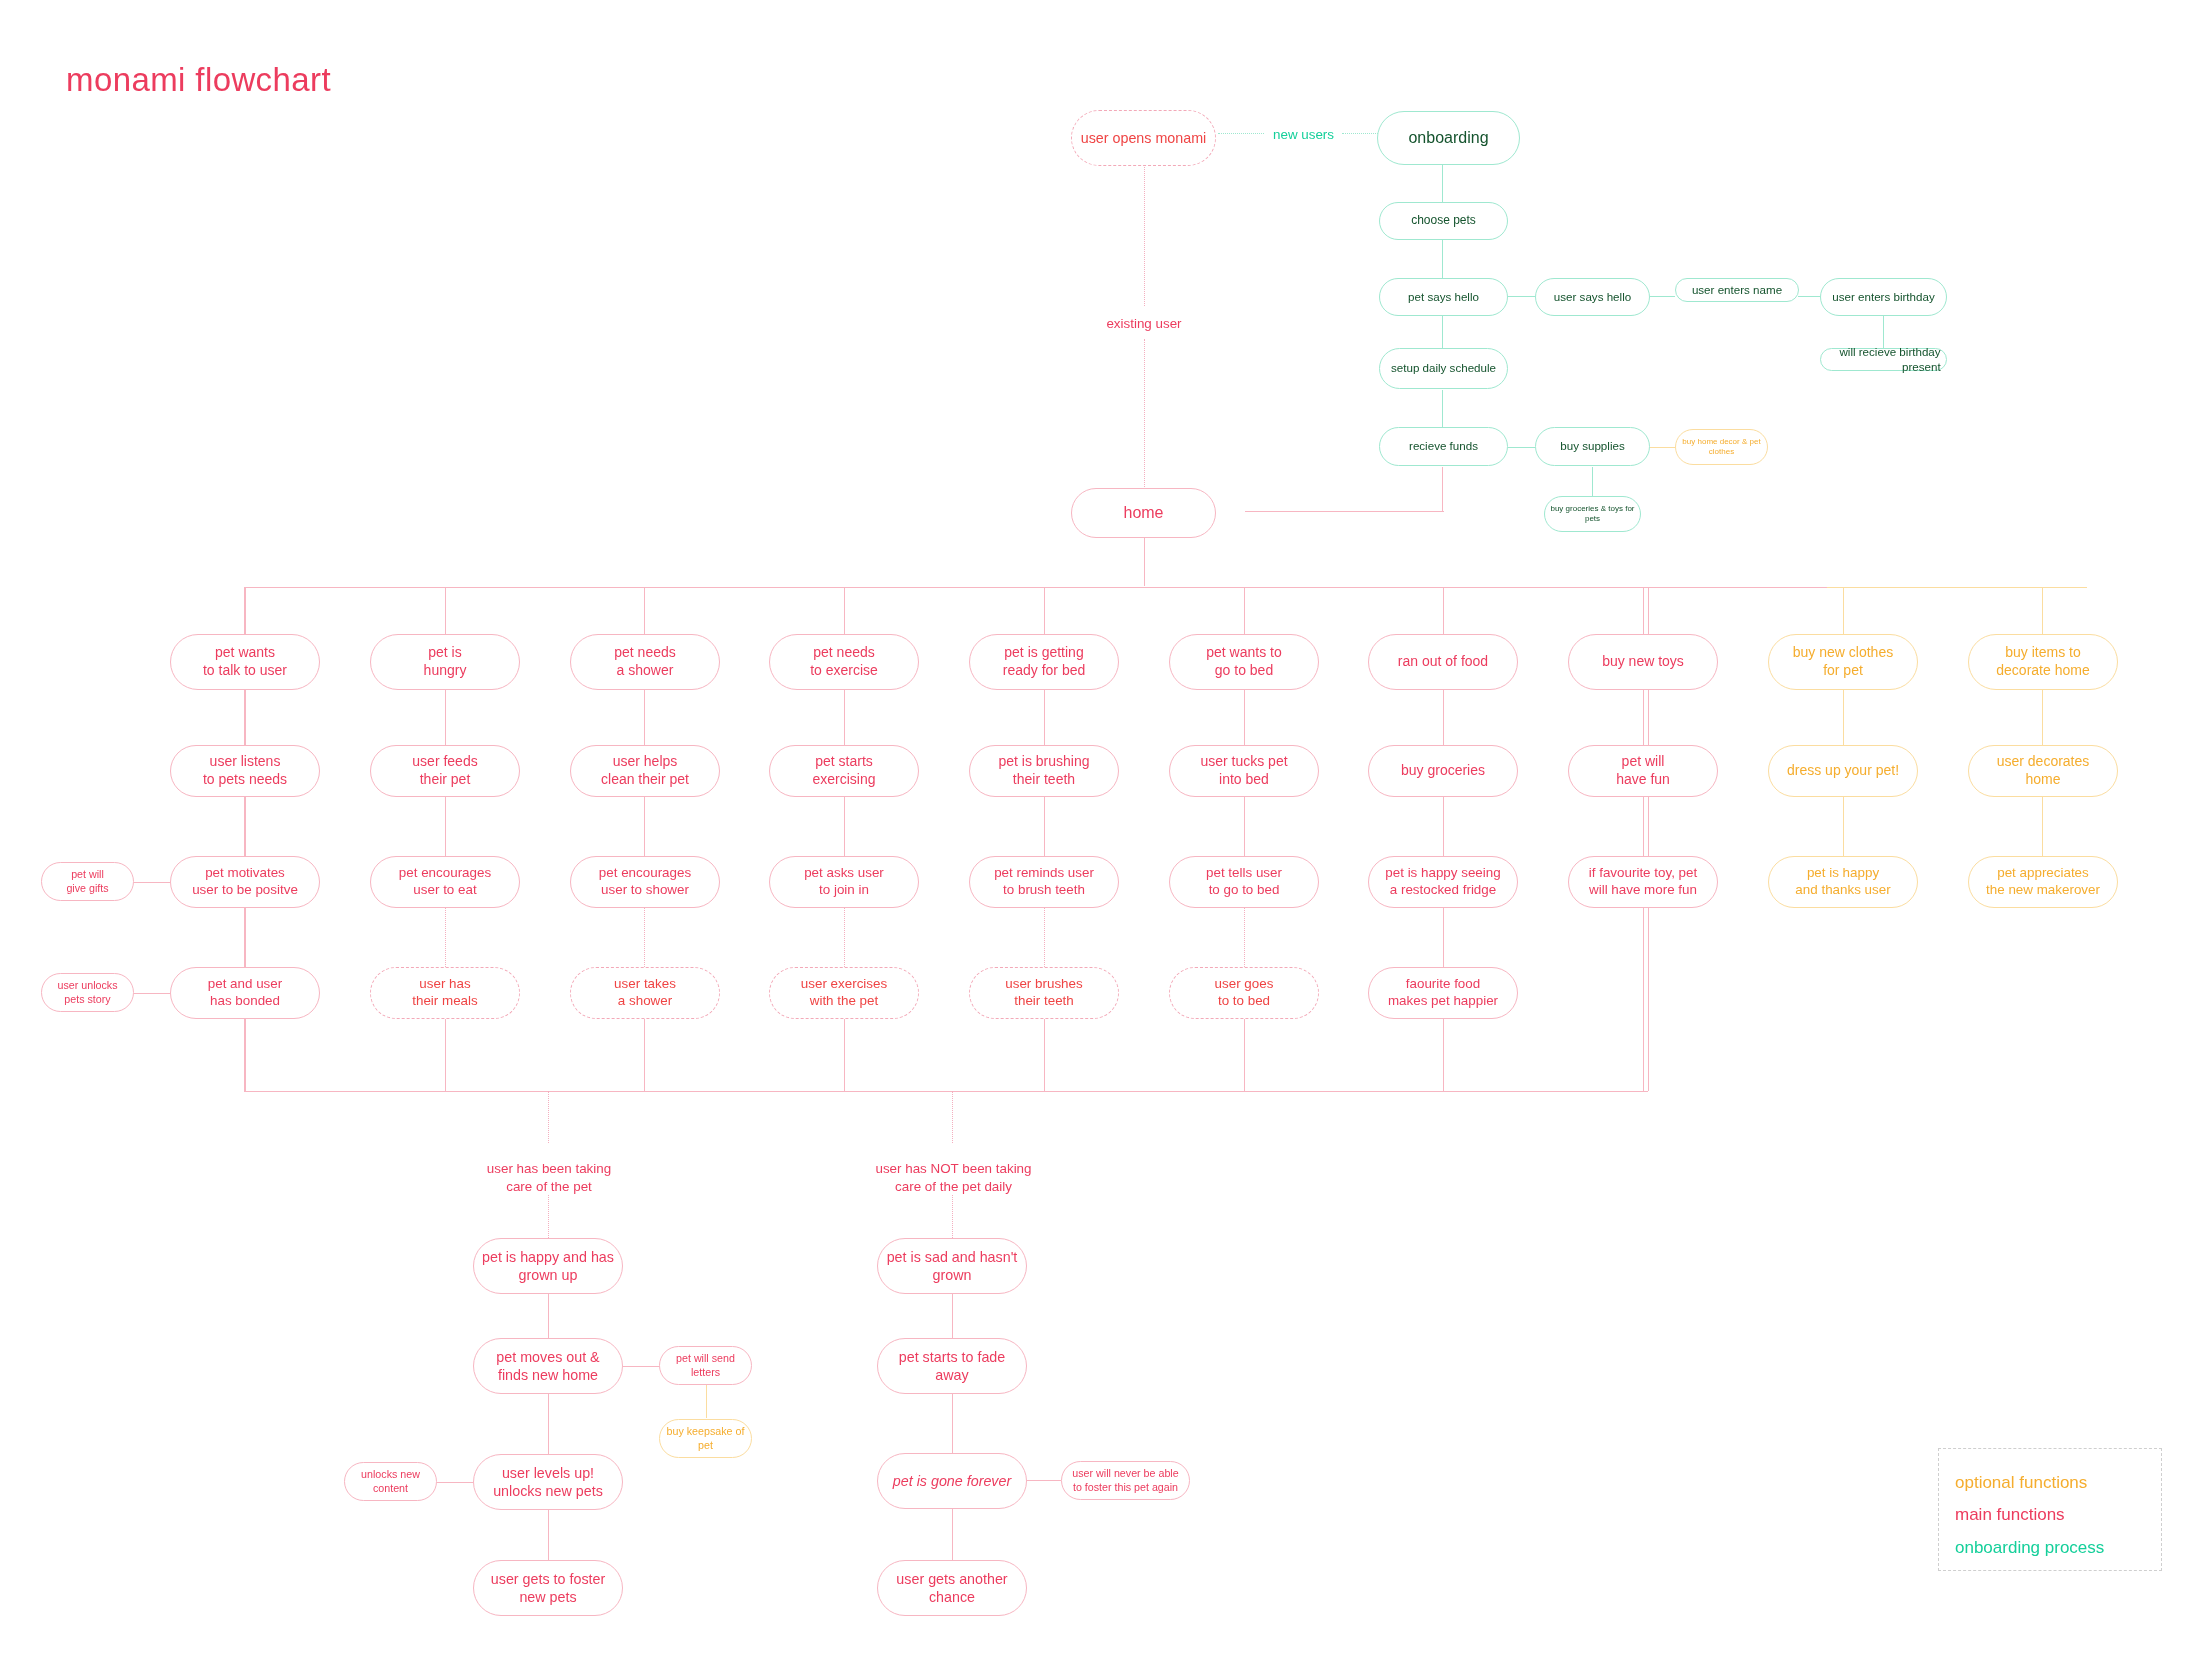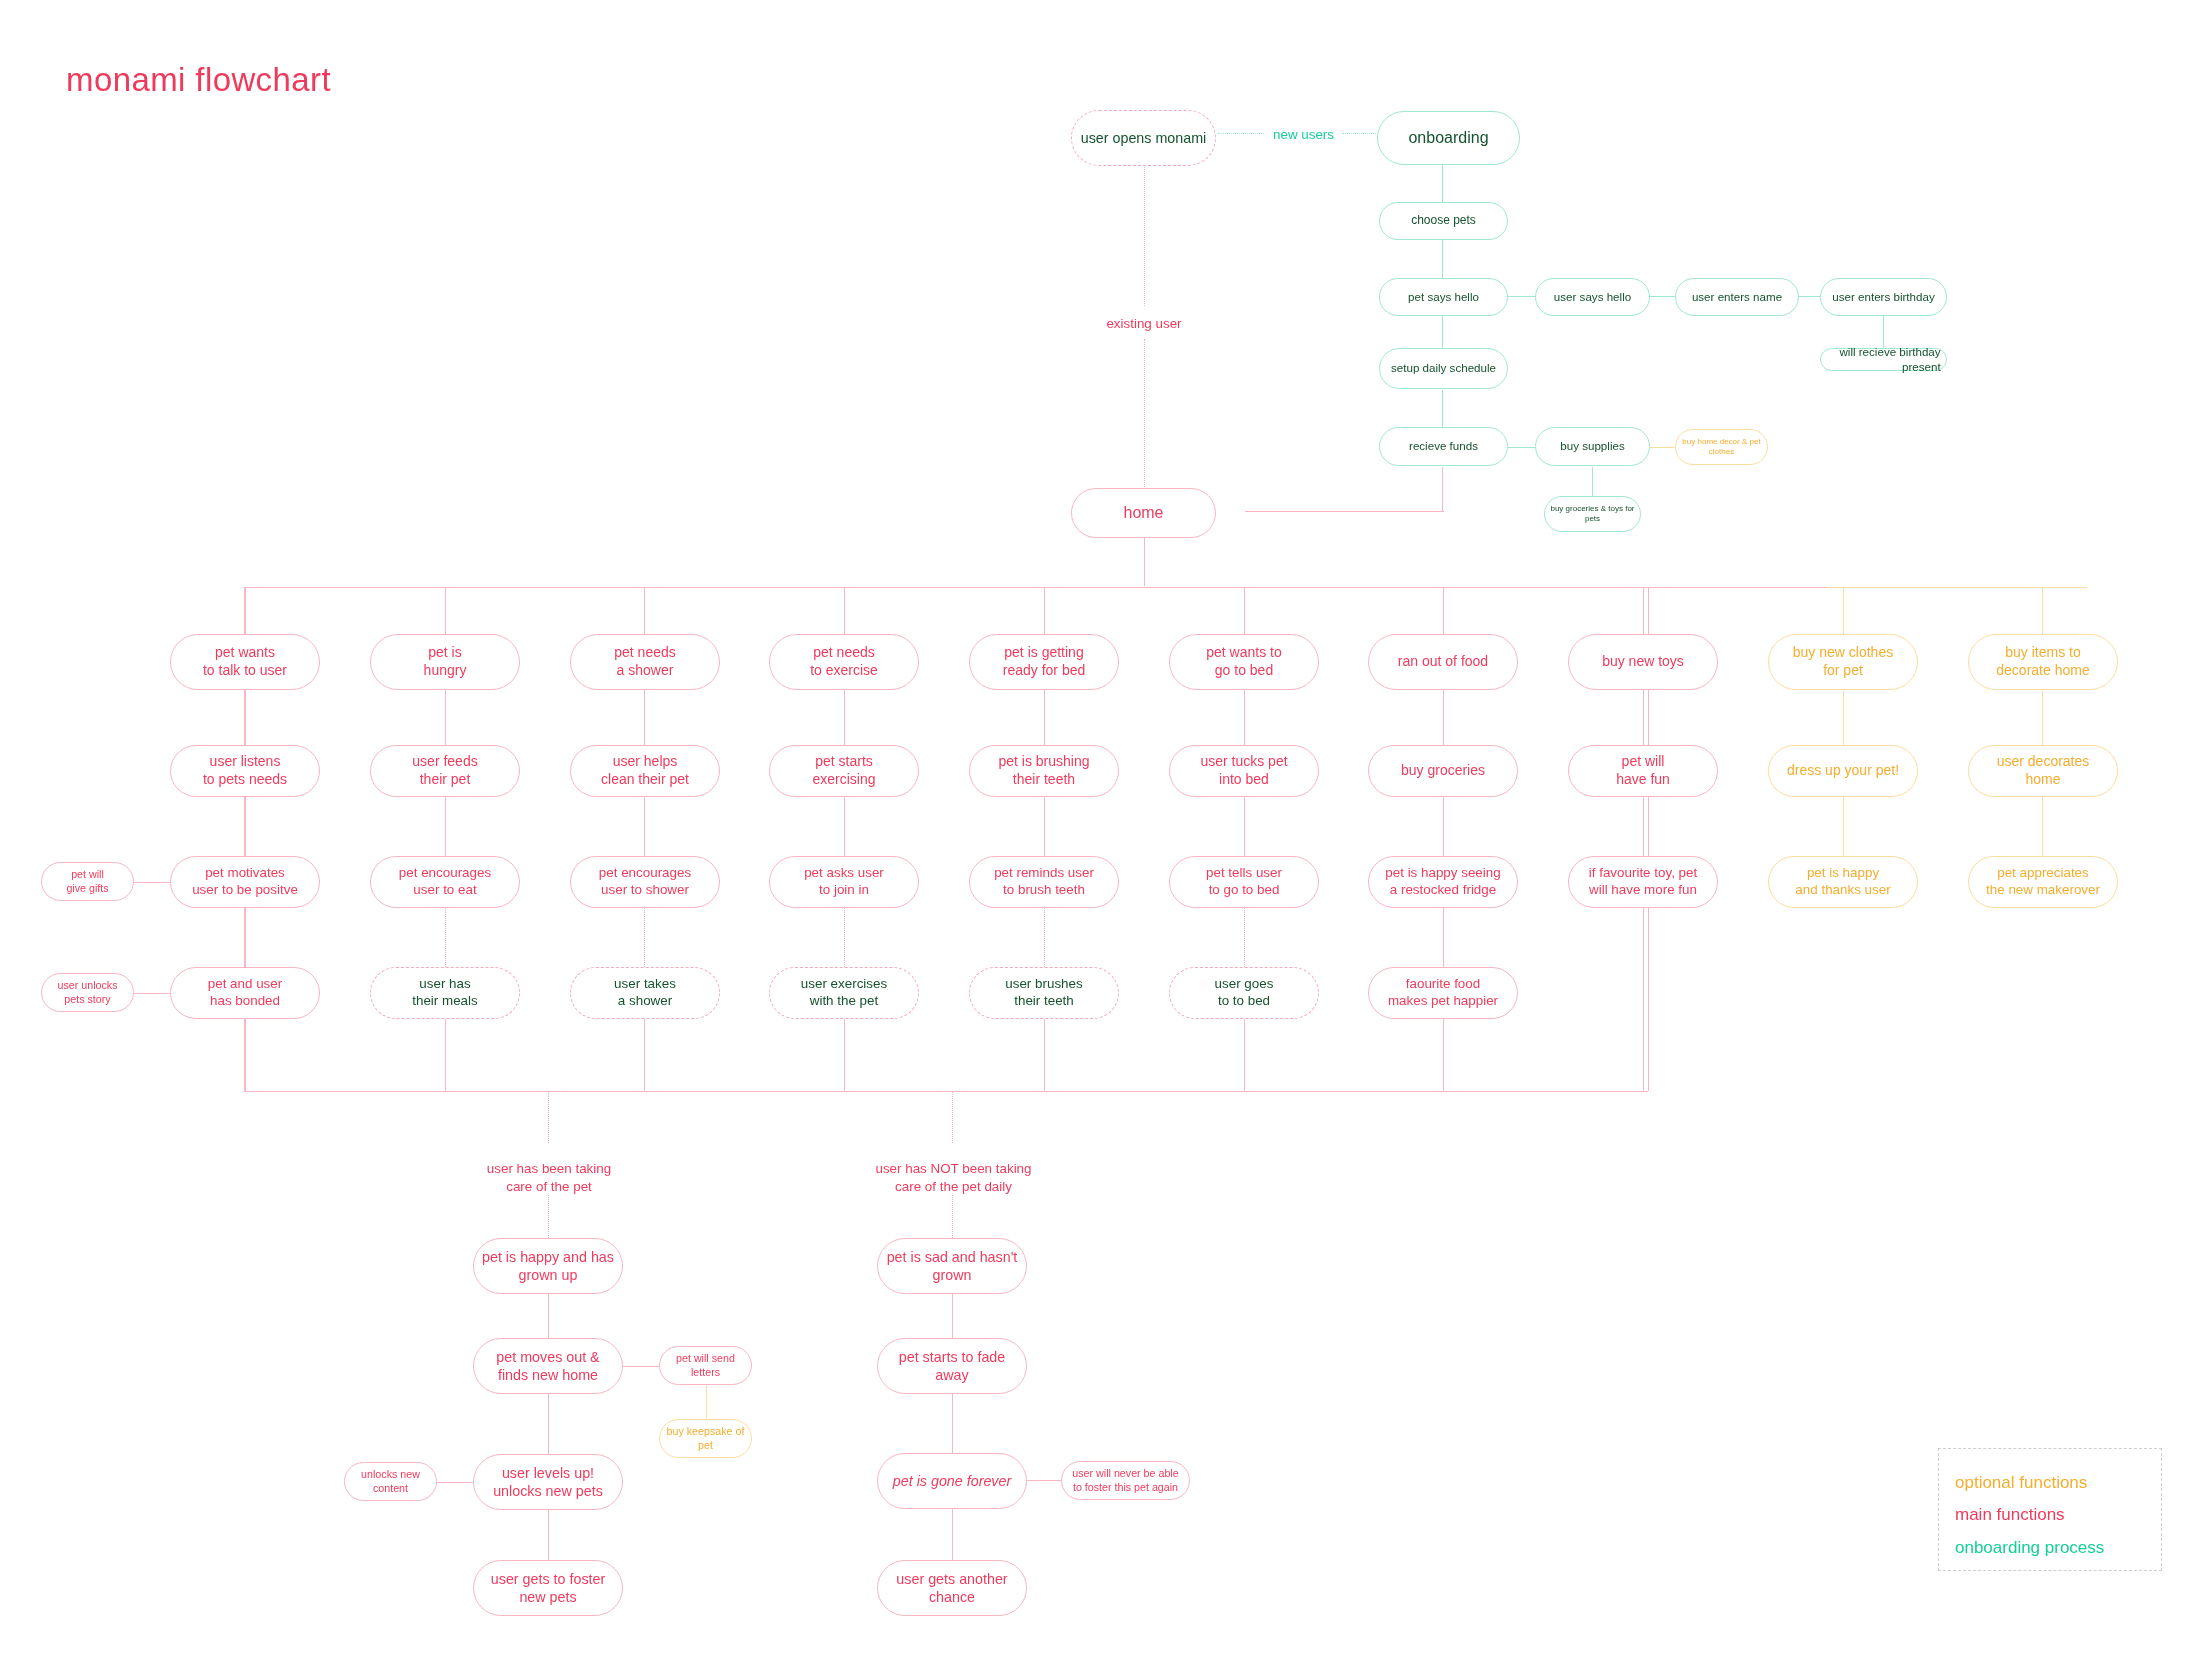--- a/index.html
+++ b/index.html
@@ -42,21 +42,21 @@
     border-radius: 895px;
     background: #ffffff;
     line-height: 1.26;
     z-index: 4;
     padding: 0 5.4px;
   }
   .node span { display: block; width: 100%; }
 
   
   .pink        { border: 1.4px solid #f7b6c2; color: #ec3c5e; }
-  .pink-dash   { border: 1.4px dashed #f3a9b8; color: #14532d; }
+  .pink-dash   { border: 1.4px dashed #f3a9b8; color: #ef4444; }
   .green       { border: 1.4px solid #9fe8d0; color: #14532d; }
   .orange      { border: 1.4px solid #fbdda0; color: #f5ad2e; }
 
   
   .edge {
     position: absolute;
     z-index: 1;
   }
   .h { height: 0; border-top-width: 1.3px; border-top-style: solid; }
   .v { width: 0;  border-left-width: 1.3px; border-left-style: solid; }
@@ -136,21 +136,21 @@
   <div class="edge v e-green" style="left:1442px; top:240px; height:38px;"></div>
 
   <div class="node green" style="left:1379px; top:278px; width:129px; height:38px; font-size:11.6px;">
     <span>pet says hello</span>
   </div>
   <div class="edge h e-green" style="left:1508px; top:296px; width:27px;"></div>
   <div class="node green" style="left:1535px; top:278px; width:115px; height:38px; font-size:11.6px;">
     <span>user says hello</span>
   </div>
   <div class="edge h e-green" style="left:1650px; top:296px; width:25px;"></div>
-  <div class="node green" style="left:1675px; top:278px; width:124px; height:38px; font-size:11.6px;">
+  <div class="node green" style="left:1675px; top:278px; width:124px; height:24px; font-size:11.6px;">
     <span>user enters name</span>
   </div>
   <div class="edge h e-green" style="left:1798px; top:296px; width:21.5px;"></div>
   <div class="node green" style="left:1820px; top:278px; width:127px; height:38px; font-size:11.6px;">
     <span>user enters birthday</span>
   </div>
   <div class="edge v e-green" style="left:1883px; top:315px; height:33px;"></div>
   <div class="node green" style="left:1820px; top:348px; width:127px; height:23px; font-size:11.6px;text-align:right;">
     <span>will recieve
 birthday present</span>

